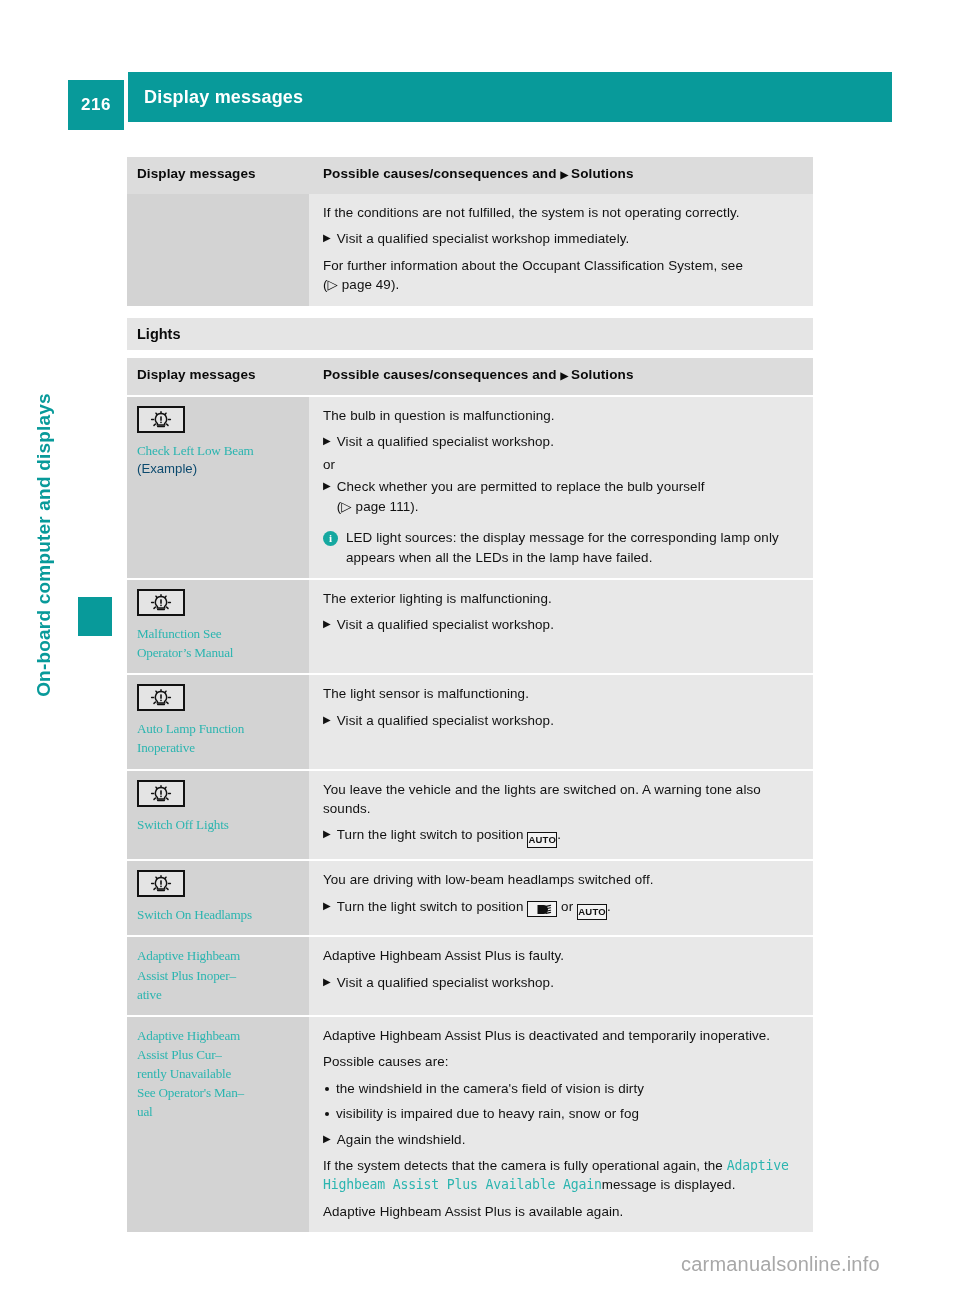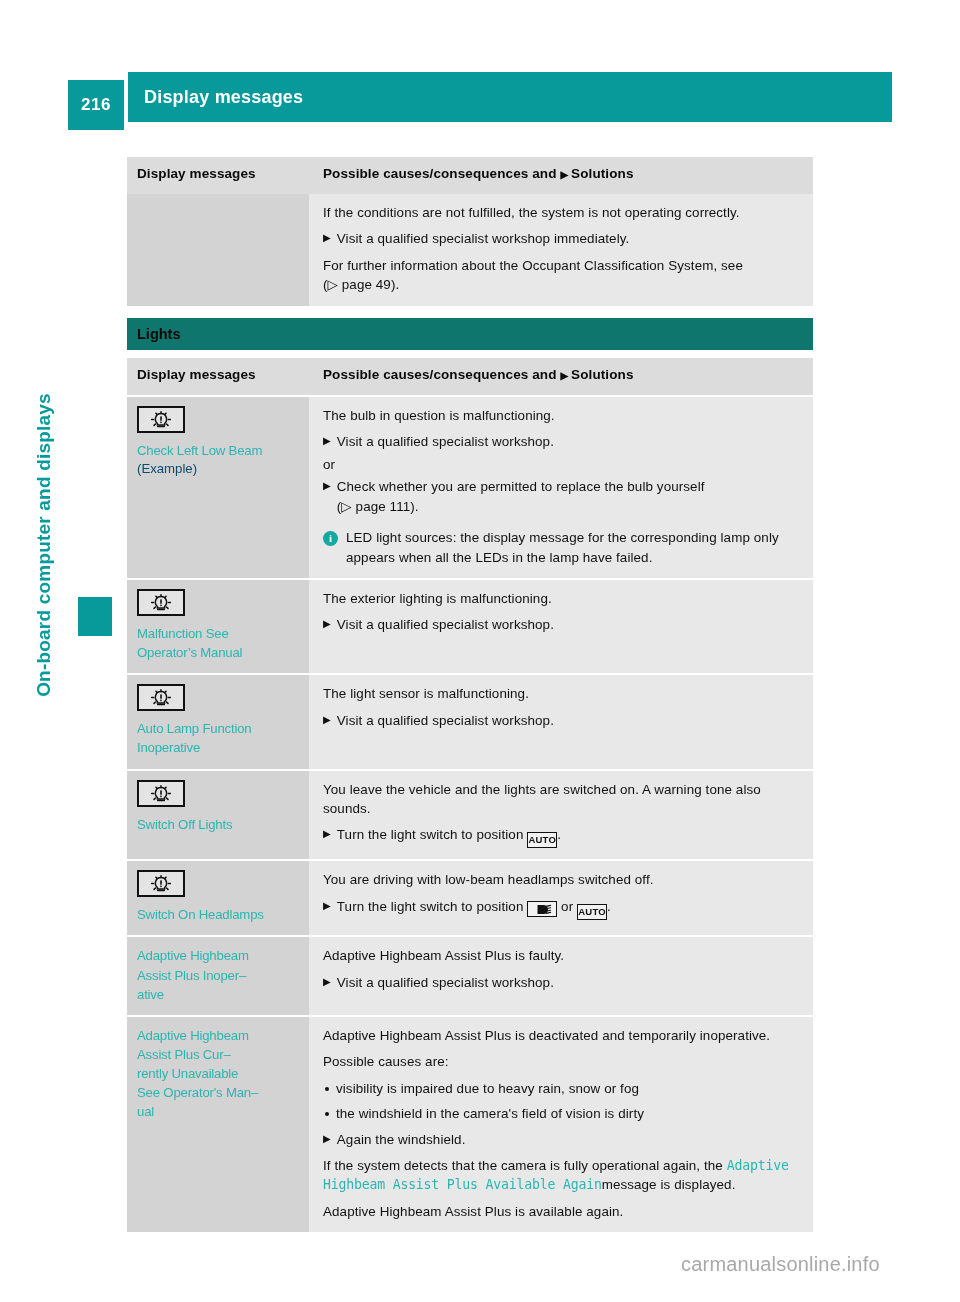--- a/index.html
+++ b/index.html
@@ -44,21 +44,21 @@
     width: 34px; height: 39px; background: #089a9a;
   }
 
   
   .tbl { position: absolute; left: 127px; width: 686px; }
   .trow { display: flex; width: 100%; }
   .c-left  { width: 182px; flex: 0 0 182px; padding: 9px 10px 11px 10px; }
   .c-right { flex: 1 1 auto; padding: 9px 12px 11px 14px; }
 
   .bg-headrow   { background: #dcdcdc; }
-  .bg-sectionrow{ background: #0f766e; }
+  .bg-sectionrow{ background: #e5e5e5; }
   .bg-leftcell  { background: #d3d3d3; }
   .bg-rightcell { background: #e8e8e8; }
 
   .hdr-text {
     font-size: 13.5px; font-weight: bold; color: #0a0a0a;
     letter-spacing: .1px; line-height: 1.25;
   }
   .section-text {
     font-size: 14.5px; font-weight: bold; color: #0a0a0a; padding: 8px 10px;
   }
@@ -81,21 +81,21 @@
 
   .note { display: flex; gap: 8px; align-items: flex-start; margin-top: 12px; }
   .note .i-icon {
     flex: 0 0 auto; width: 15px; height: 15px; border-radius: 50%;
     background: #15a8a0; color: #fff; font-size: 11px; font-weight: bold;
     display: flex; align-items: center; justify-content: center;
     margin-top: 3px; font-family: "Liberation Serif", serif;
   }
 
   .mono {
-    font-family: Liberation Sans, sans-serif;
+    font-family: Liberation Serif, serif;
     color: #2cb5b0; font-size: 13.2px; line-height: 1.45;
     letter-spacing: -0.2px; white-space: pre-line;
   }
   .mono-inline {
     font-family: "DejaVu Sans Mono", monospace;
     color: #2cb5b0; font-size: 13.2px; letter-spacing: -0.2px;
   }
   .example-note { font-size: 13.2px; color: #0c4a6e; margin-top: 1px; }
 
   
@@ -372,25 +372,25 @@
 Assist Plus Cur–
 rently Unavailable
 See Operator's Man–
 ual</div>
       </div>
       <div class="c-right bg-rightcell body-text">
         <p>Adaptive Highbeam Assist Plus is deactivated and temporarily inoperative.</p>
         <p>Possible causes are:</p>
         <div class="bullet" style="margin-bottom:6px;">
           <span class="dot"></span>
-          <span>visibility is impaired due to heavy rain, snow or fog</span>
+          <span>the windshield in the camera's field of vision is dirty</span>
         </div>
         <div class="bullet" style="margin-bottom:6px;">
           <span class="dot"></span>
-          <span>the windshield in the camera's field of vision is dirty</span>
+          <span>visibility is impaired due to heavy rain, snow or fog</span>
         </div>
         <div class="sol">
           <span class="arrow">▶</span>
           <span class="txt">Again the windshield.</span>
         </div>
         <p style="margin-top:7px;">
           <span>If the system detects that the camera is fully operational again, the</span>
           <span class="mono-inline">Adaptive Highbeam Assist Plus Available Again</span><span>message is displayed.</span>
         </p>
         <p>Adaptive Highbeam Assist Plus is available again.</p>

